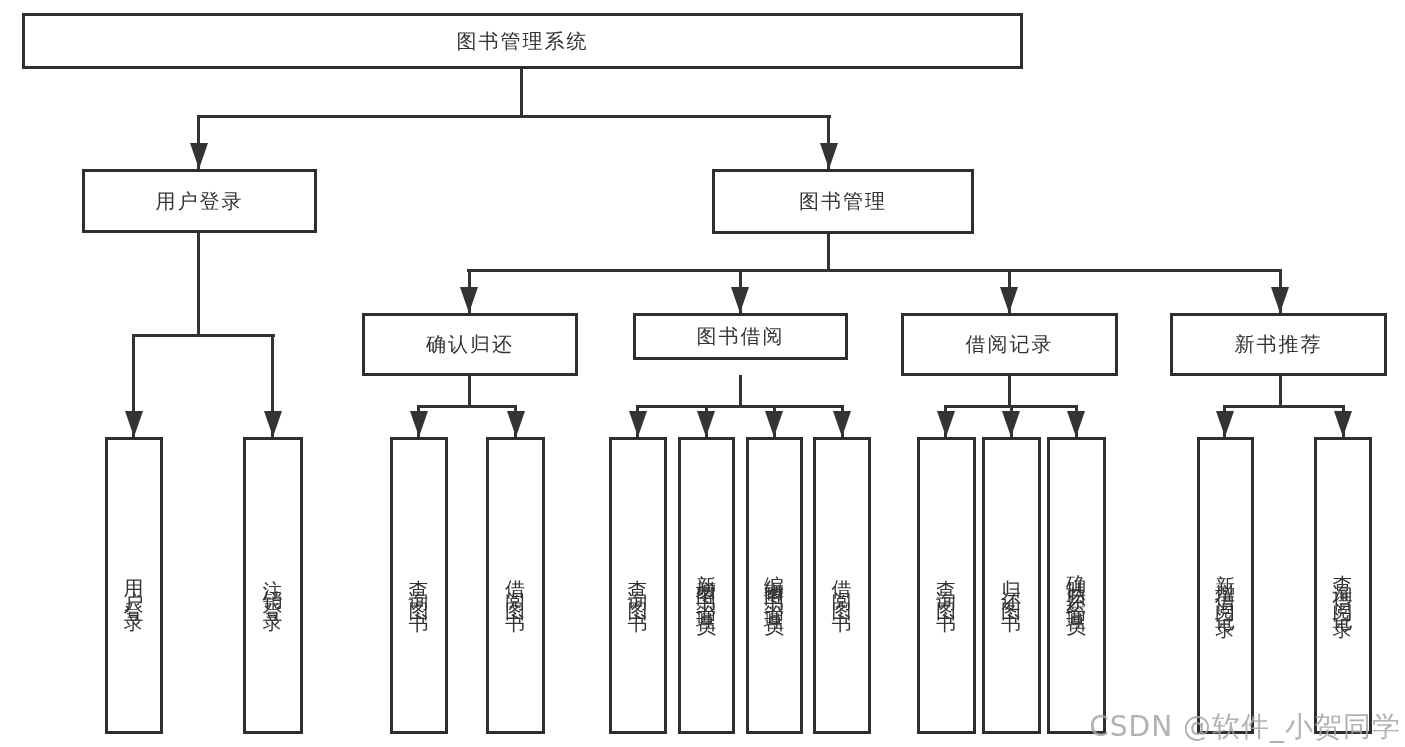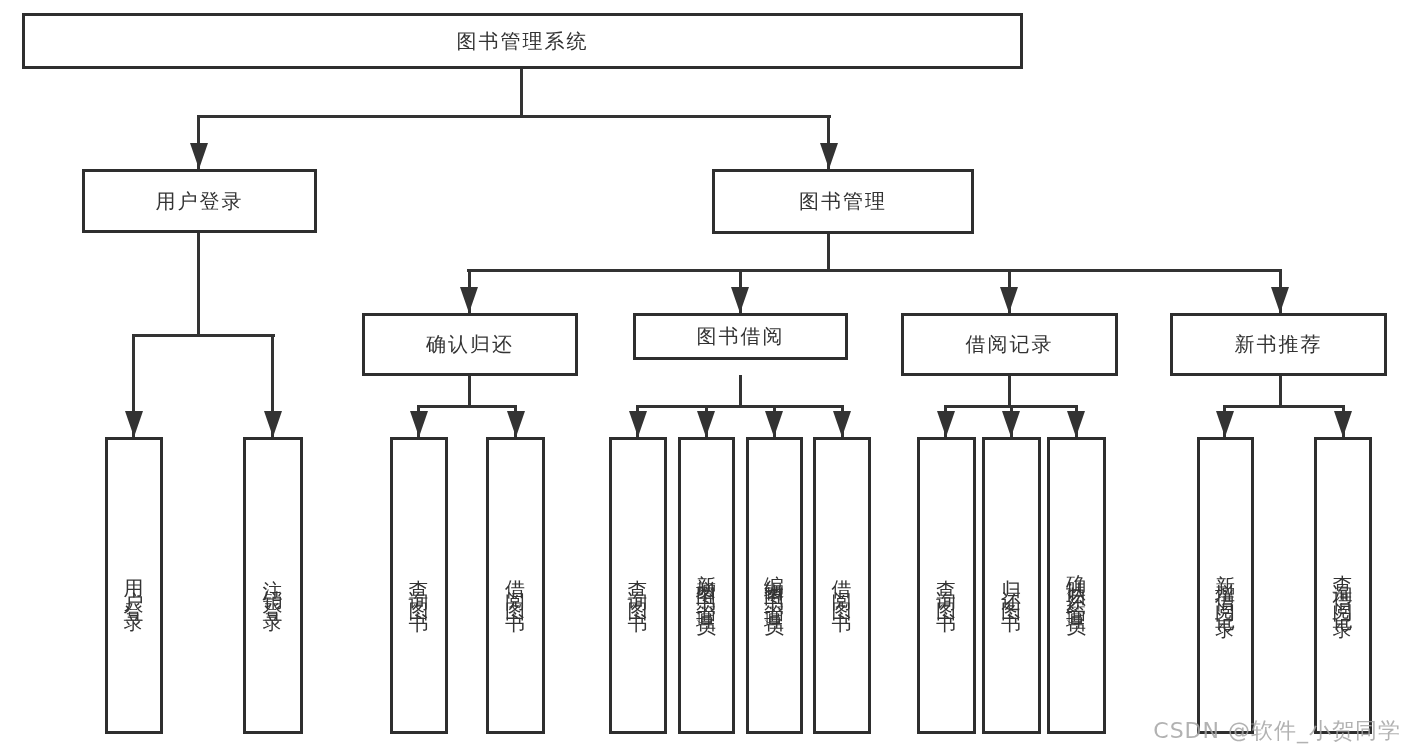--- a/index.html
+++ b/index.html
@@ -19,21 +19,21 @@
   }
   .box.v .lbl.long { letter-spacing:6px; }
   .box.v .lbl.mid  { letter-spacing:9px; }
   .line { position:absolute; background:#333333; }
   .arrow {
     position:absolute; width:0; height:0;
     border-left:9px solid transparent; border-right:9px solid transparent;
     border-top:26px solid #333333;
   }
   .watermark {
-    position:absolute; right:4px; bottom:1px; font-size:22px;
+    position:absolute; right:4px; bottom:1px; font-size:28px;
     color:rgba(165,165,165,0.85); letter-spacing:1px; z-index:10; white-space:nowrap;
   }
 </style>
 </head>
 <body>
 
 <div class="canvas">
 
   <div class="line" style="left:520px;top:69px;width:3px;height:48px"></div>
   <div class="line" style="left:197px;top:115px;width:634px;height:3px"></div>

